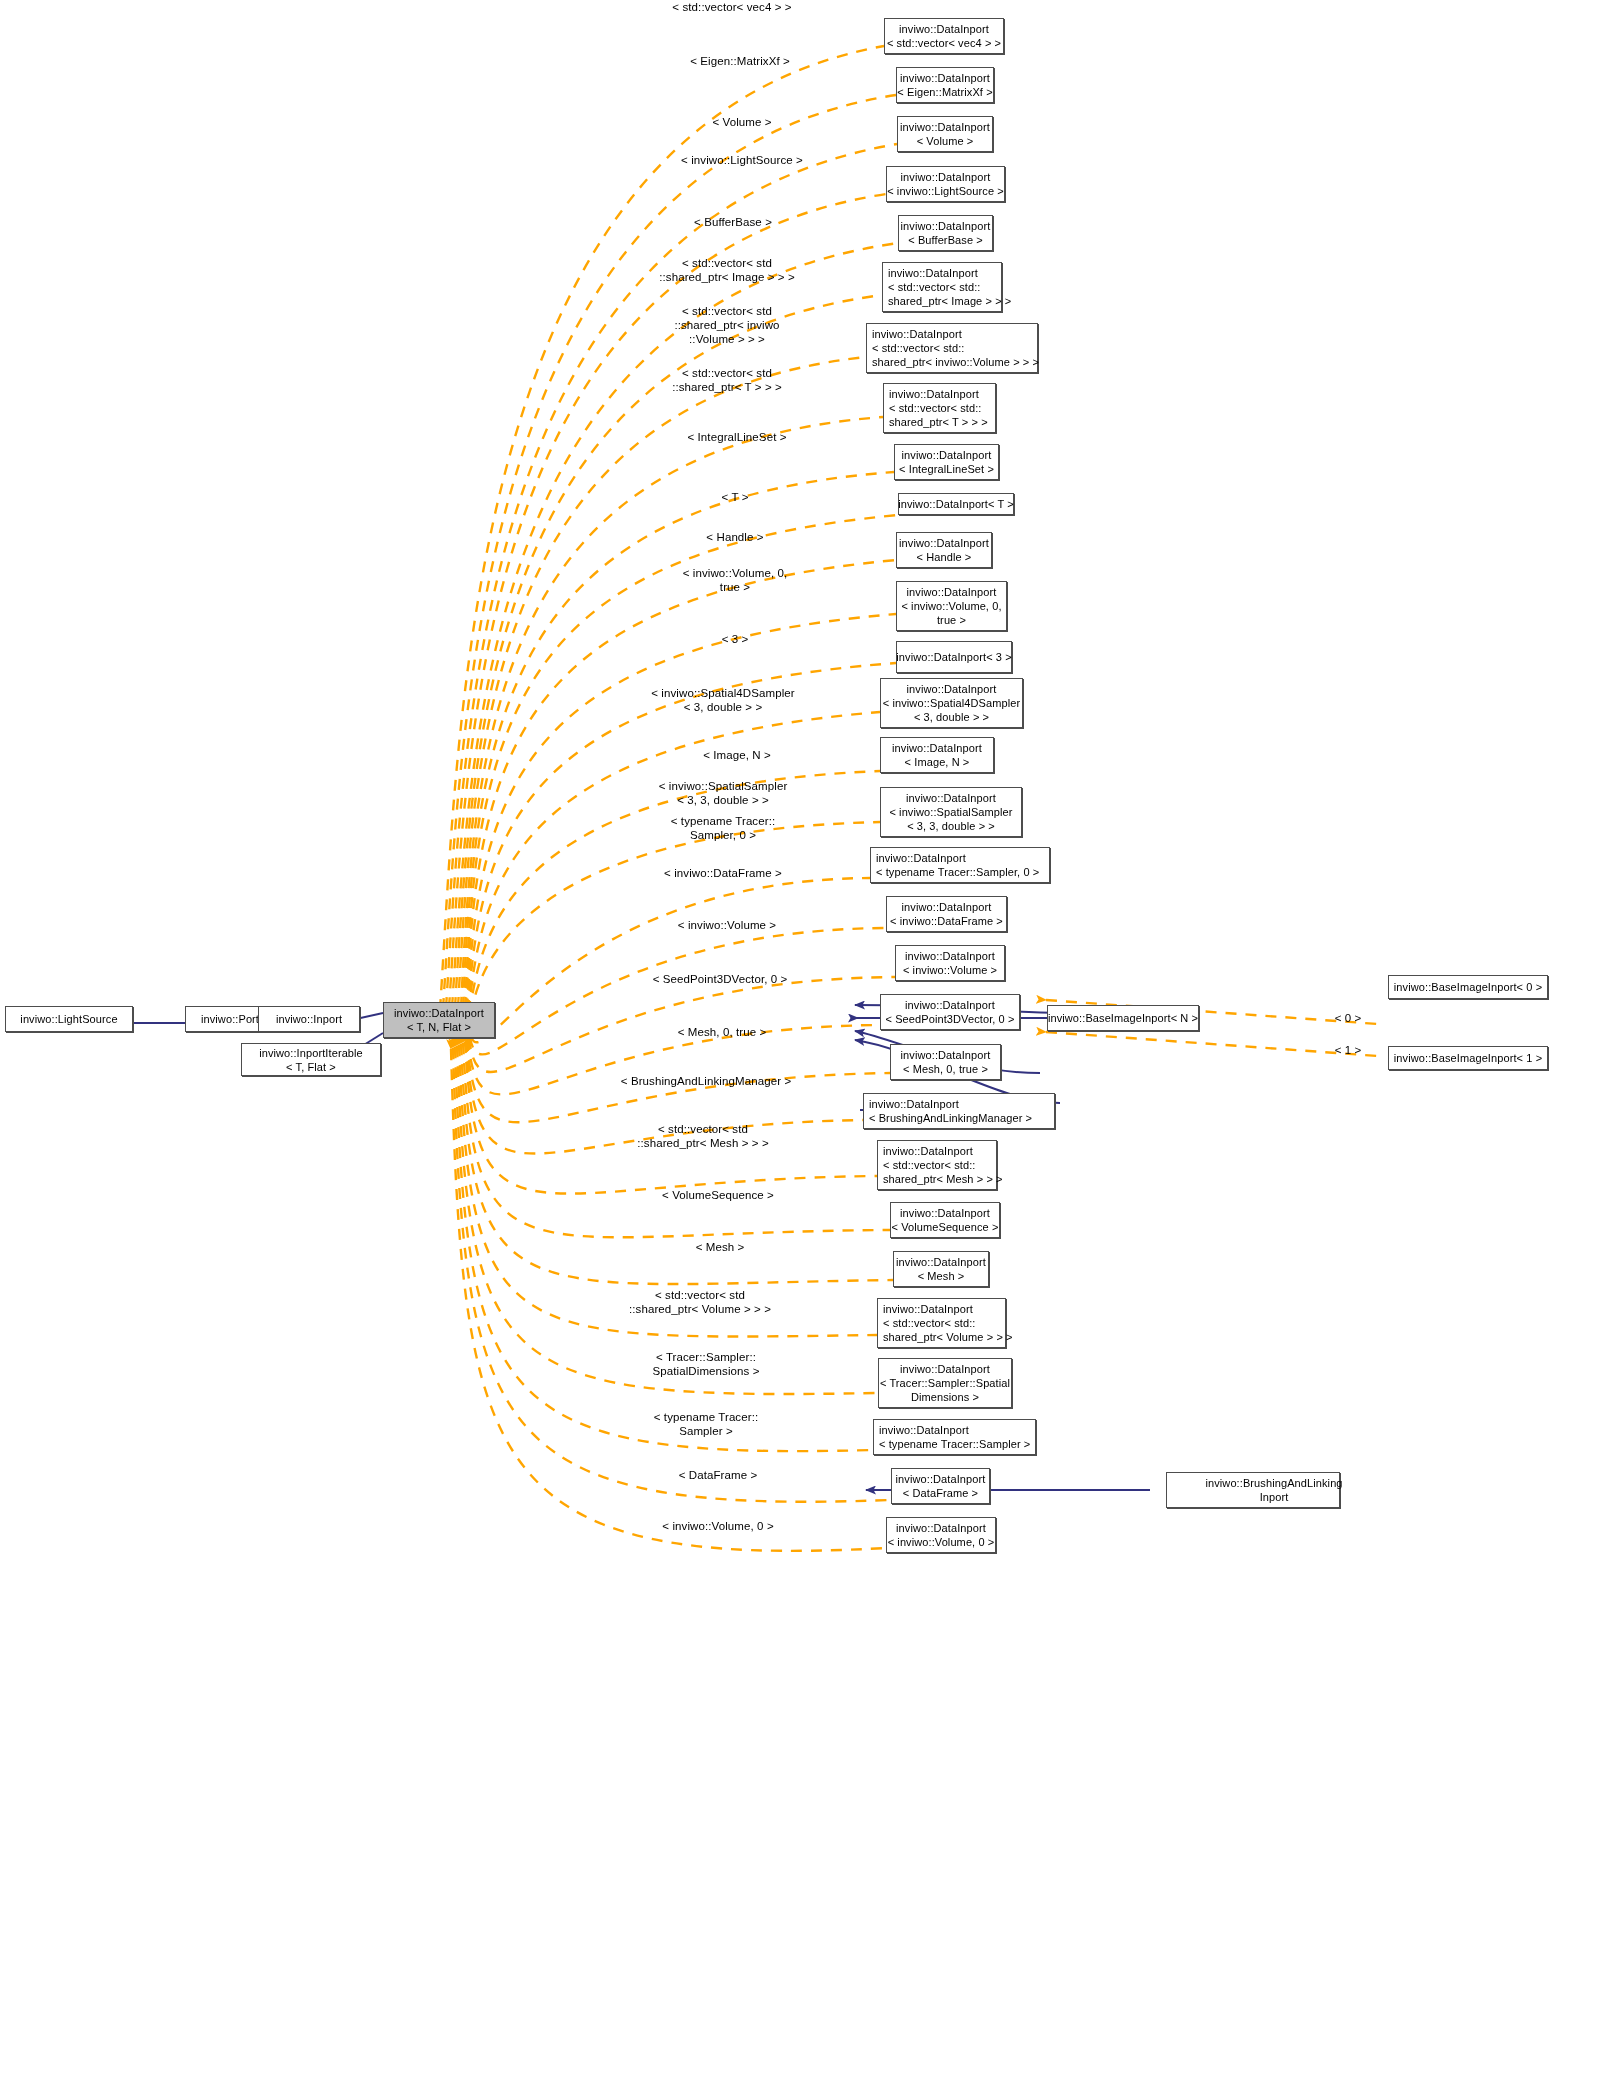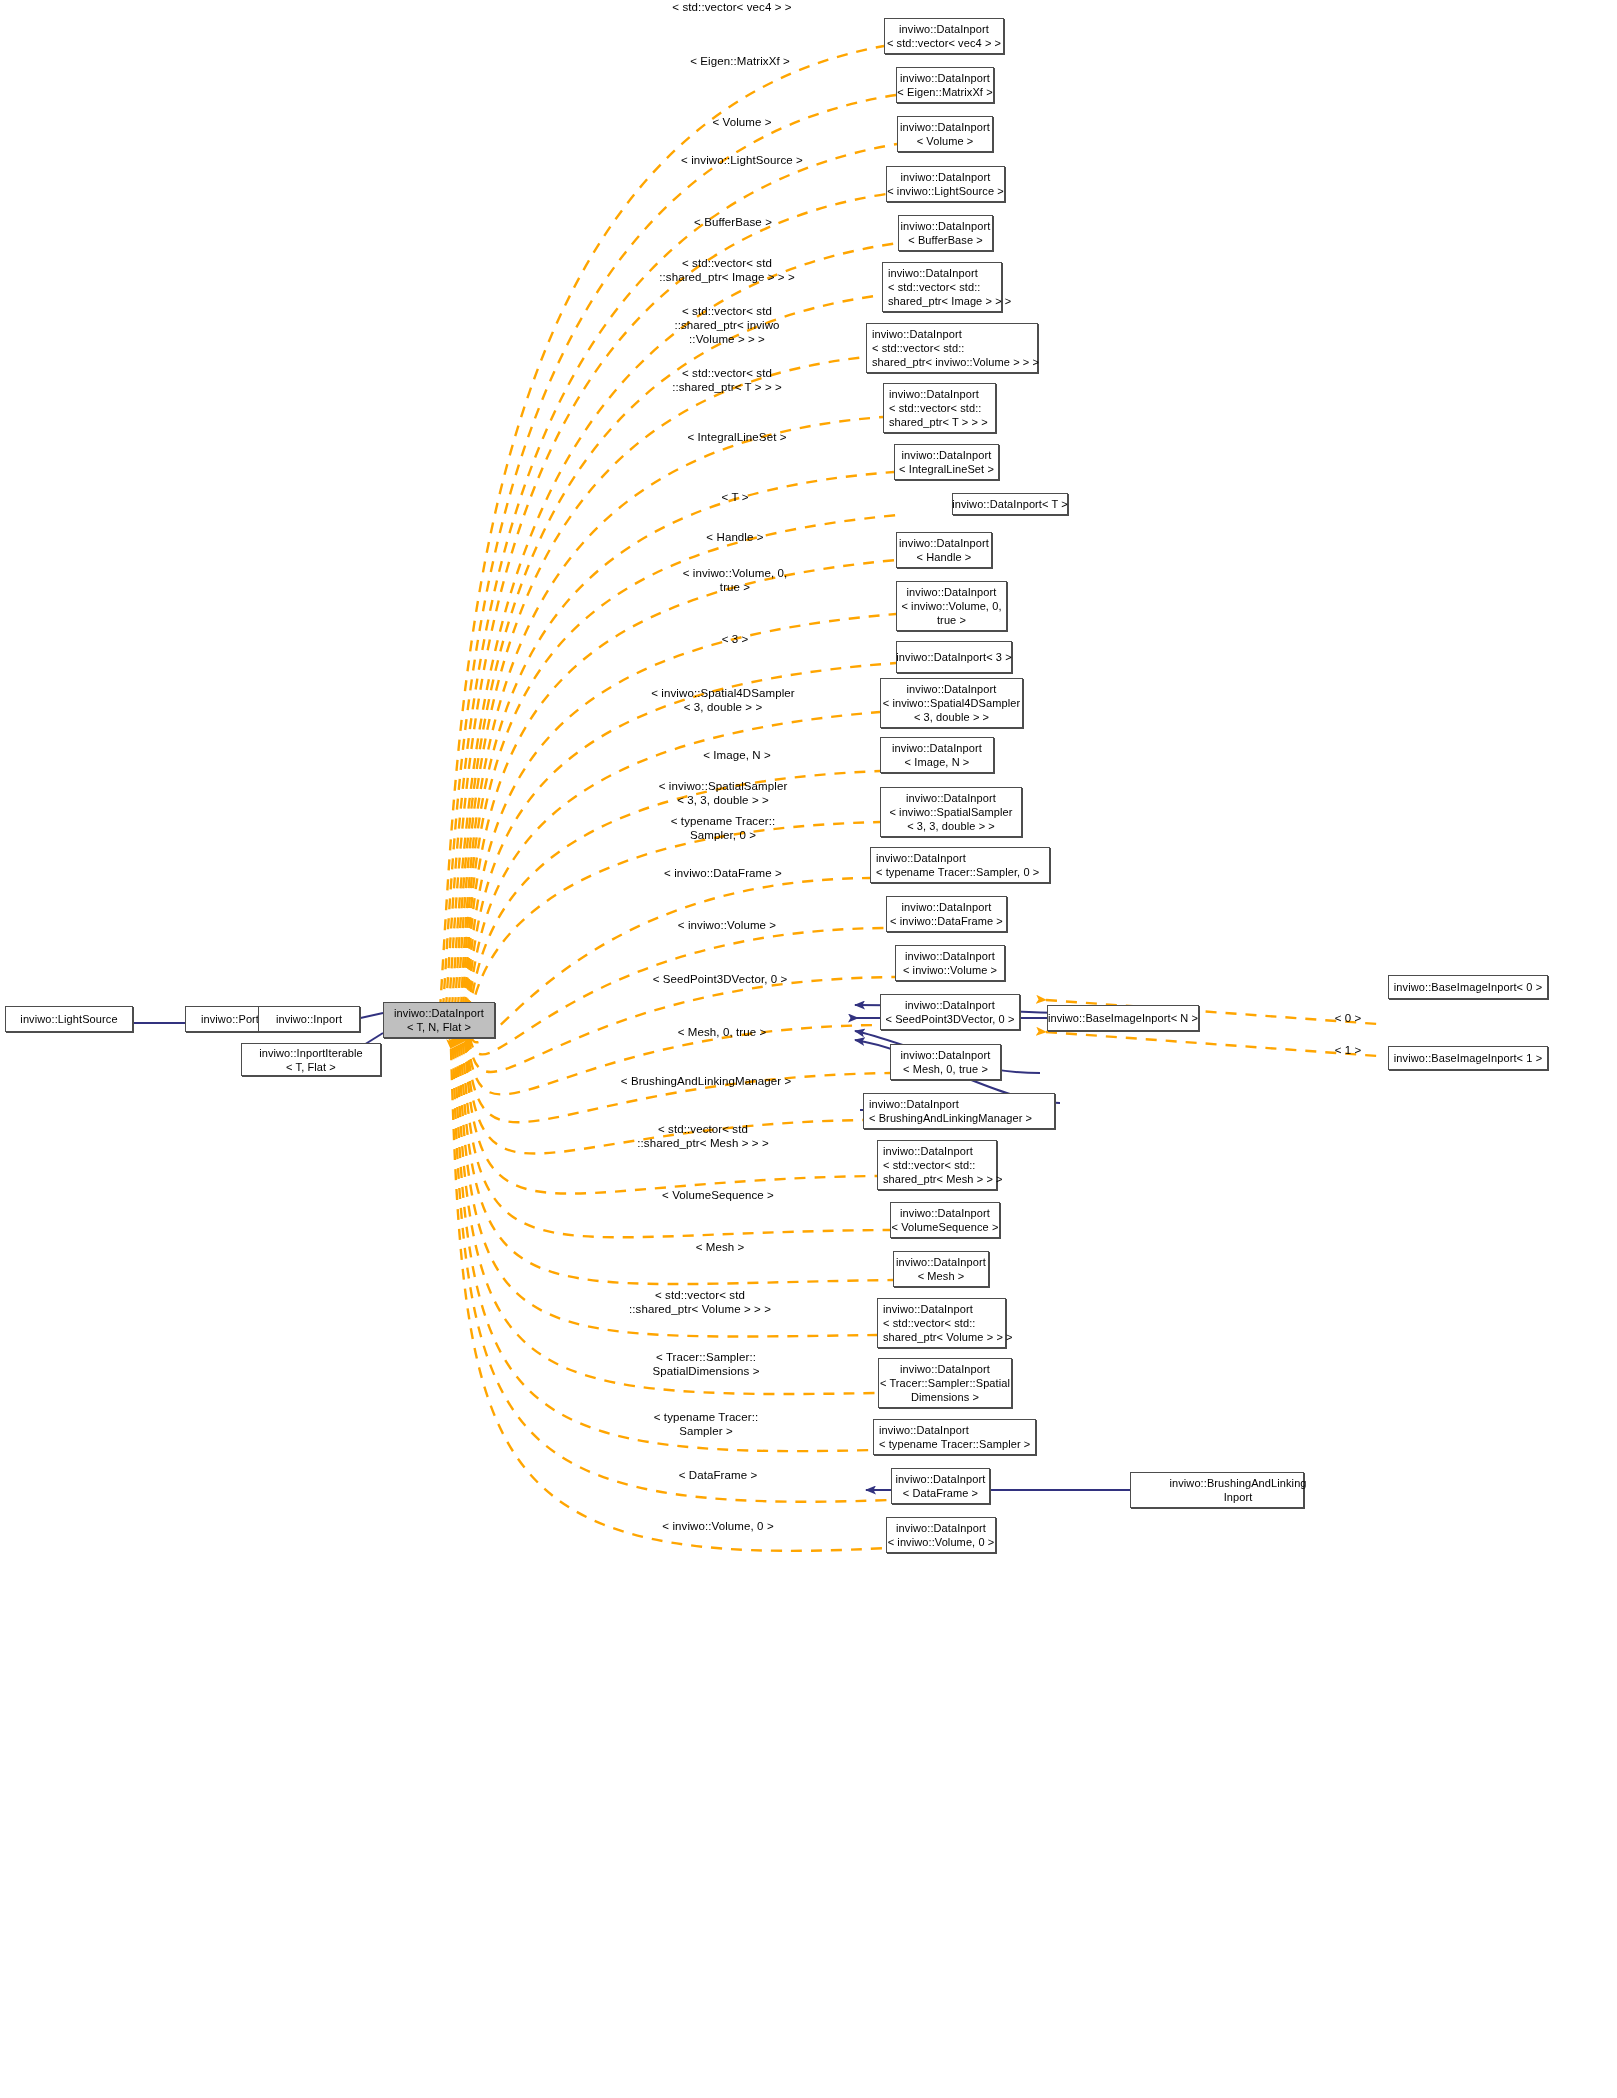--- a/index.html
+++ b/index.html
@@ -158,21 +158,21 @@
 &lt; std::vector&lt; std::
 shared_ptr&lt; Image &gt; &gt; &gt;</div>
   <div class="node leftalign" style="left:866px; top:323px; width:172px; height:50px;">inviwo::DataInport
 &lt; std::vector&lt; std::
 shared_ptr&lt; inviwo::Volume &gt; &gt; &gt;</div>
   <div class="node leftalign" style="left:883px; top:383px; width:113px; height:50px;">inviwo::DataInport
 &lt; std::vector&lt; std::
 shared_ptr&lt; T &gt; &gt; &gt;</div>
   <div class="node" style="left:894px; top:444px; width:105px; height:36px;">inviwo::DataInport
 &lt; IntegralLineSet &gt;</div>
-  <div class="node" style="left:952px; top:493px; width:116px; height:22px;">inviwo::DataInport&lt; T &gt;</div>
+  <div class="node" style="left:898px; top:493px; width:116px; height:22px;">inviwo::DataInport&lt; T &gt;</div>
   <div class="node" style="left:896px; top:532px; width:96px; height:36px;">inviwo::DataInport
 &lt; Handle &gt;</div>
   <div class="node" style="left:896px; top:581px; width:111px; height:50px;">inviwo::DataInport
 &lt; inviwo::Volume, 0,
 true &gt;</div>
   <div class="node" style="left:896px; top:641px; width:116px; height:32px;">inviwo::DataInport&lt; 3 &gt;</div>
   <div class="node" style="left:880px; top:678px; width:143px; height:50px;">inviwo::DataInport
 &lt; inviwo::Spatial4DSampler
 &lt; 3, double &gt; &gt;</div>
   <div class="node" style="left:880px; top:737px; width:114px; height:36px;">inviwo::DataInport
@@ -209,21 +209,21 @@
 &lt; typename Tracer::Sampler &gt;</div>
   <div class="node" style="left:891px; top:1468px; width:99px; height:36px;">inviwo::DataInport
 &lt; DataFrame &gt;</div>
   <div class="node" style="left:886px; top:1517px; width:110px; height:36px;">inviwo::DataInport
 &lt; inviwo::Volume, 0 &gt;</div>
 
   <div class="node" style="left:1047px; top:1005px; width:152px; height:26px;">inviwo::BaseImageInport&lt; N &gt;</div>
   <div class="node" style="left:1388px; top:975px; width:160px; height:24px;">inviwo::BaseImageInport&lt; 0 &gt;</div>
   <div class="node" style="left:1388px; top:1046px; width:160px; height:24px;">inviwo::BaseImageInport&lt; 1 &gt;</div>
 
-  <div class="node" style="left:1130px; top:1089px; width:174px; height:36px; top:1472px;padding-left:42px;">inviwo::BrushingAndLinking
+  <div class="node" style="left:1166px; top:1089px; width:174px; height:36px; top:1472px;padding-left:42px;">inviwo::BrushingAndLinking
 Inport</div>
 
   <div class="edgelabel" style="left:732px; top:0px;">&lt; std::vector&lt; vec4 &gt; &gt;</div>
   <div class="edgelabel" style="left:740px; top:54px;">&lt; Eigen::MatrixXf &gt;</div>
   <div class="edgelabel" style="left:742px; top:115px;">&lt; Volume &gt;</div>
   <div class="edgelabel" style="left:742px; top:153px;">&lt; inviwo::LightSource &gt;</div>
   <div class="edgelabel" style="left:733px; top:215px;">&lt; BufferBase &gt;</div>
   <div class="edgelabel" style="left:727px; top:256px;">&lt; std::vector&lt; std
 ::shared_ptr&lt; Image &gt; &gt; &gt;</div>
   <div class="edgelabel" style="left:727px; top:304px;">&lt; std::vector&lt; std

